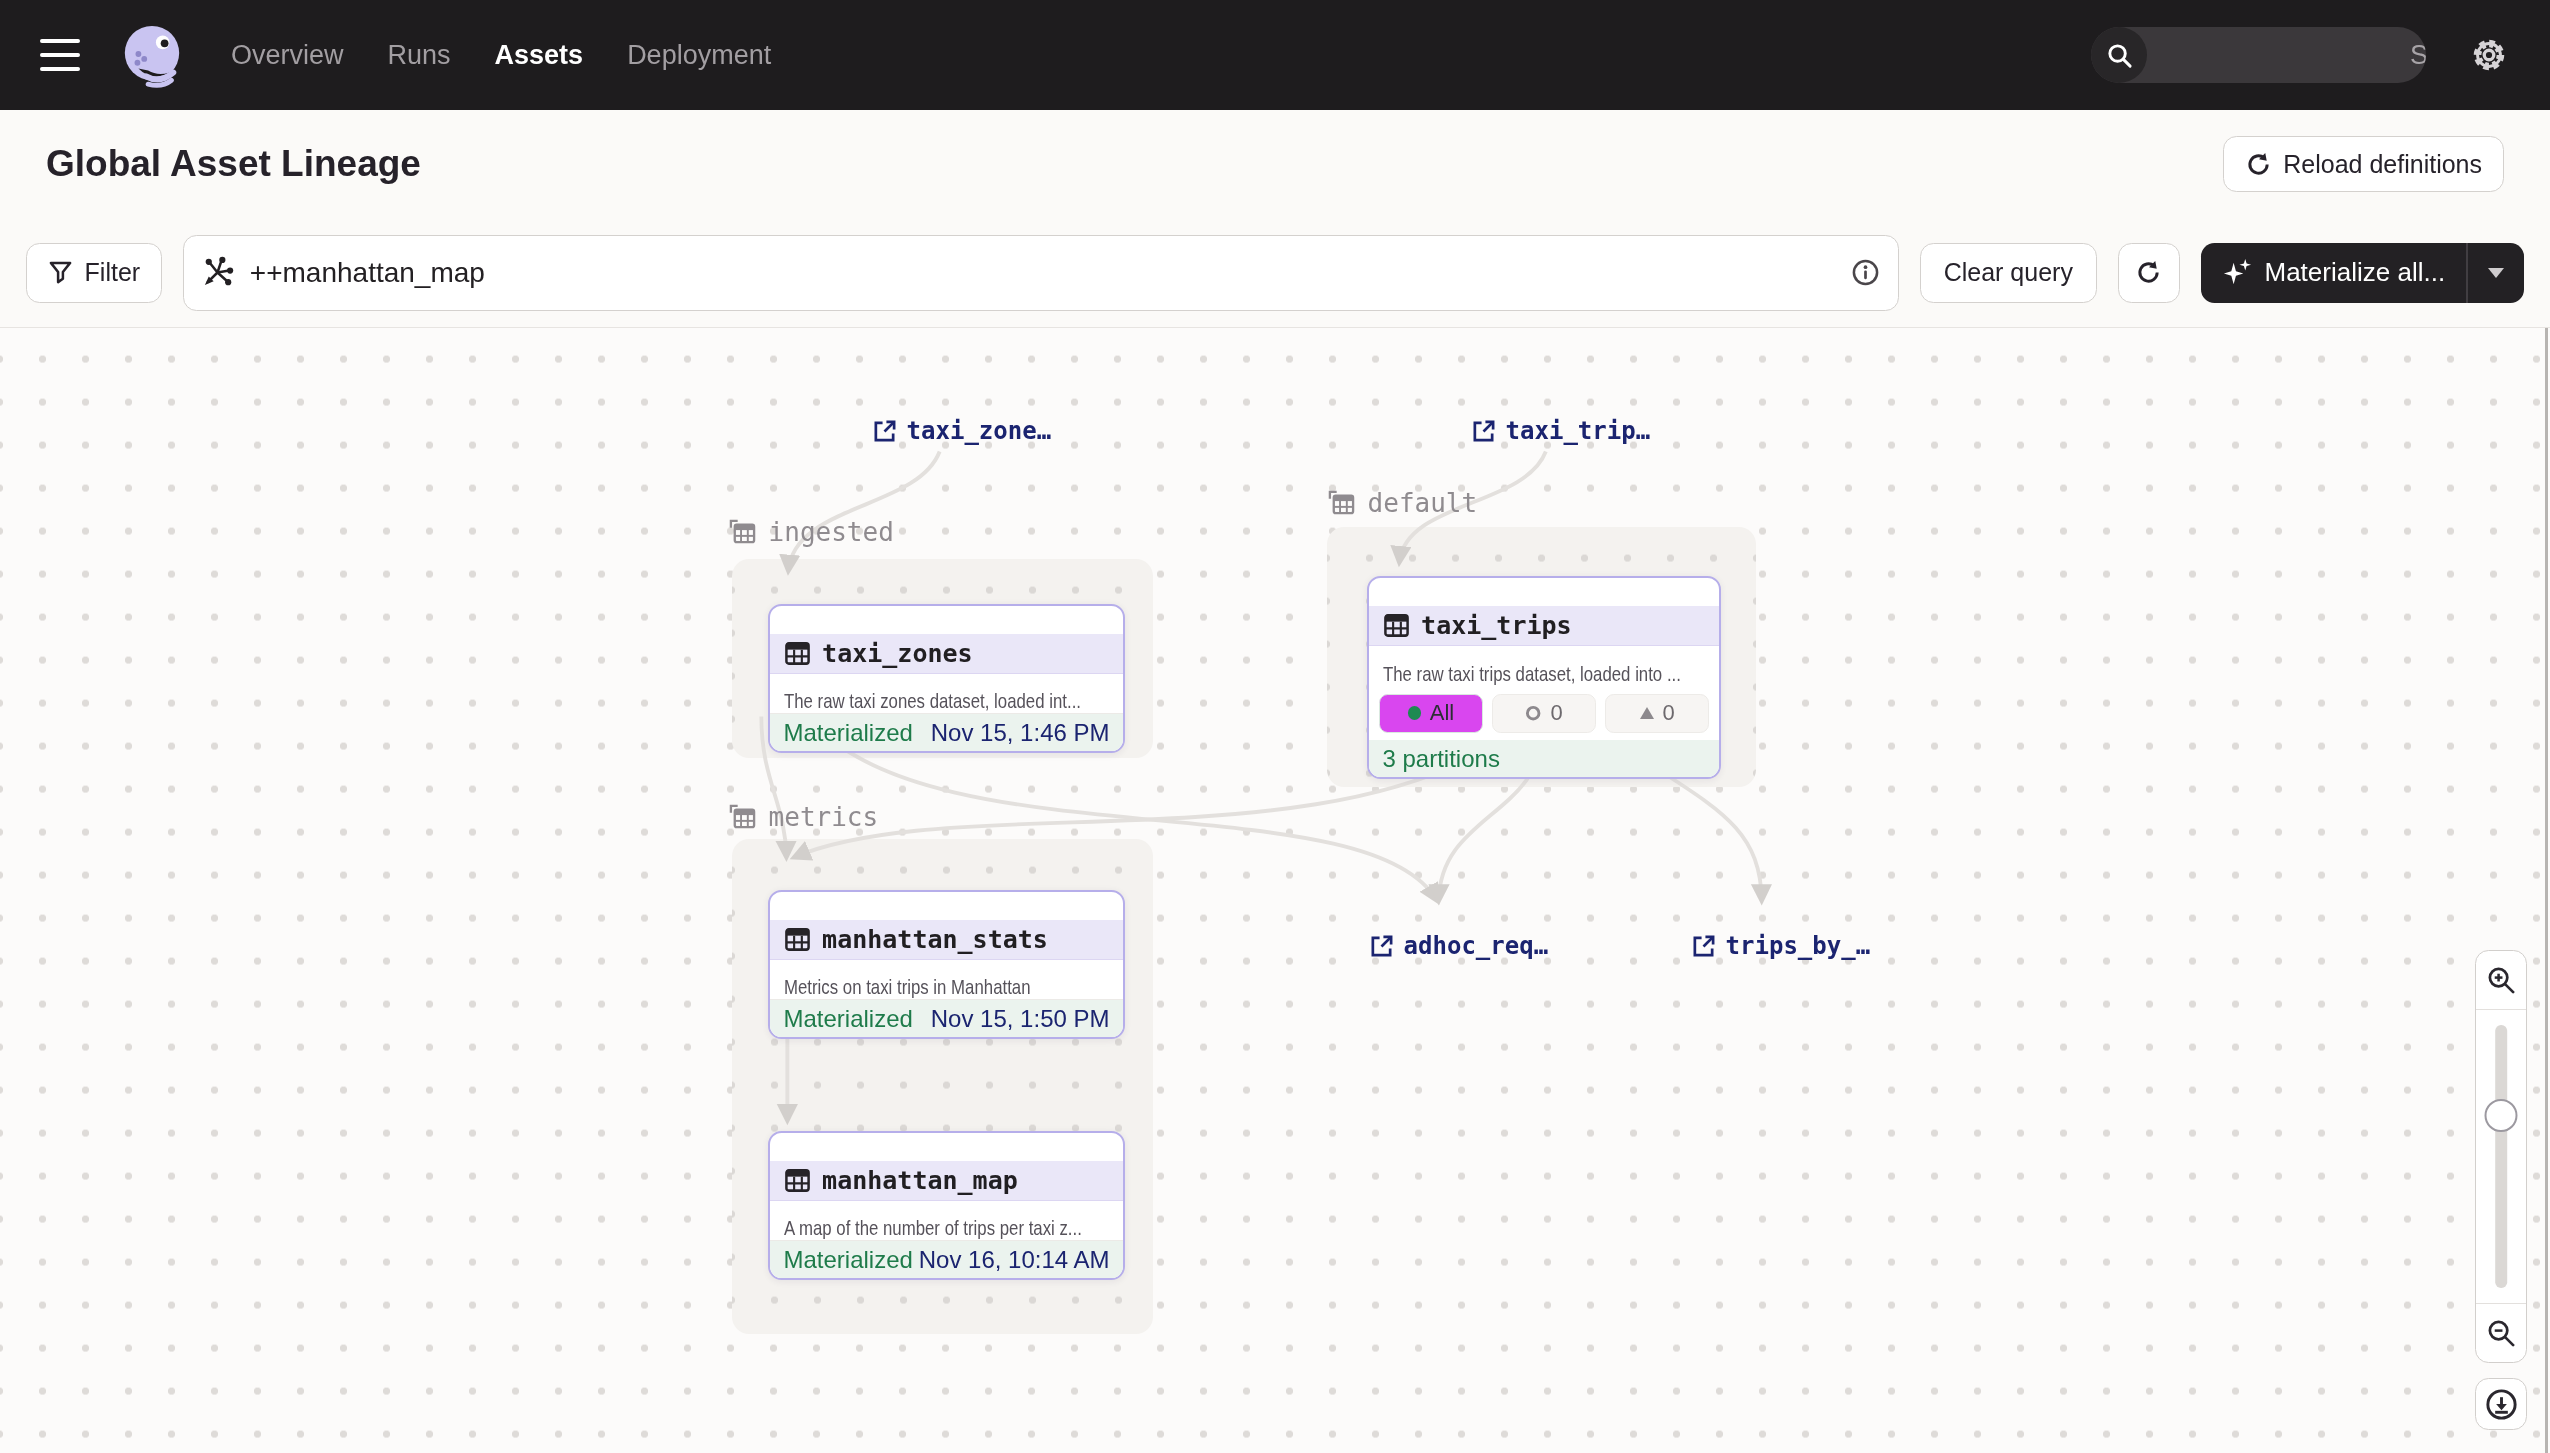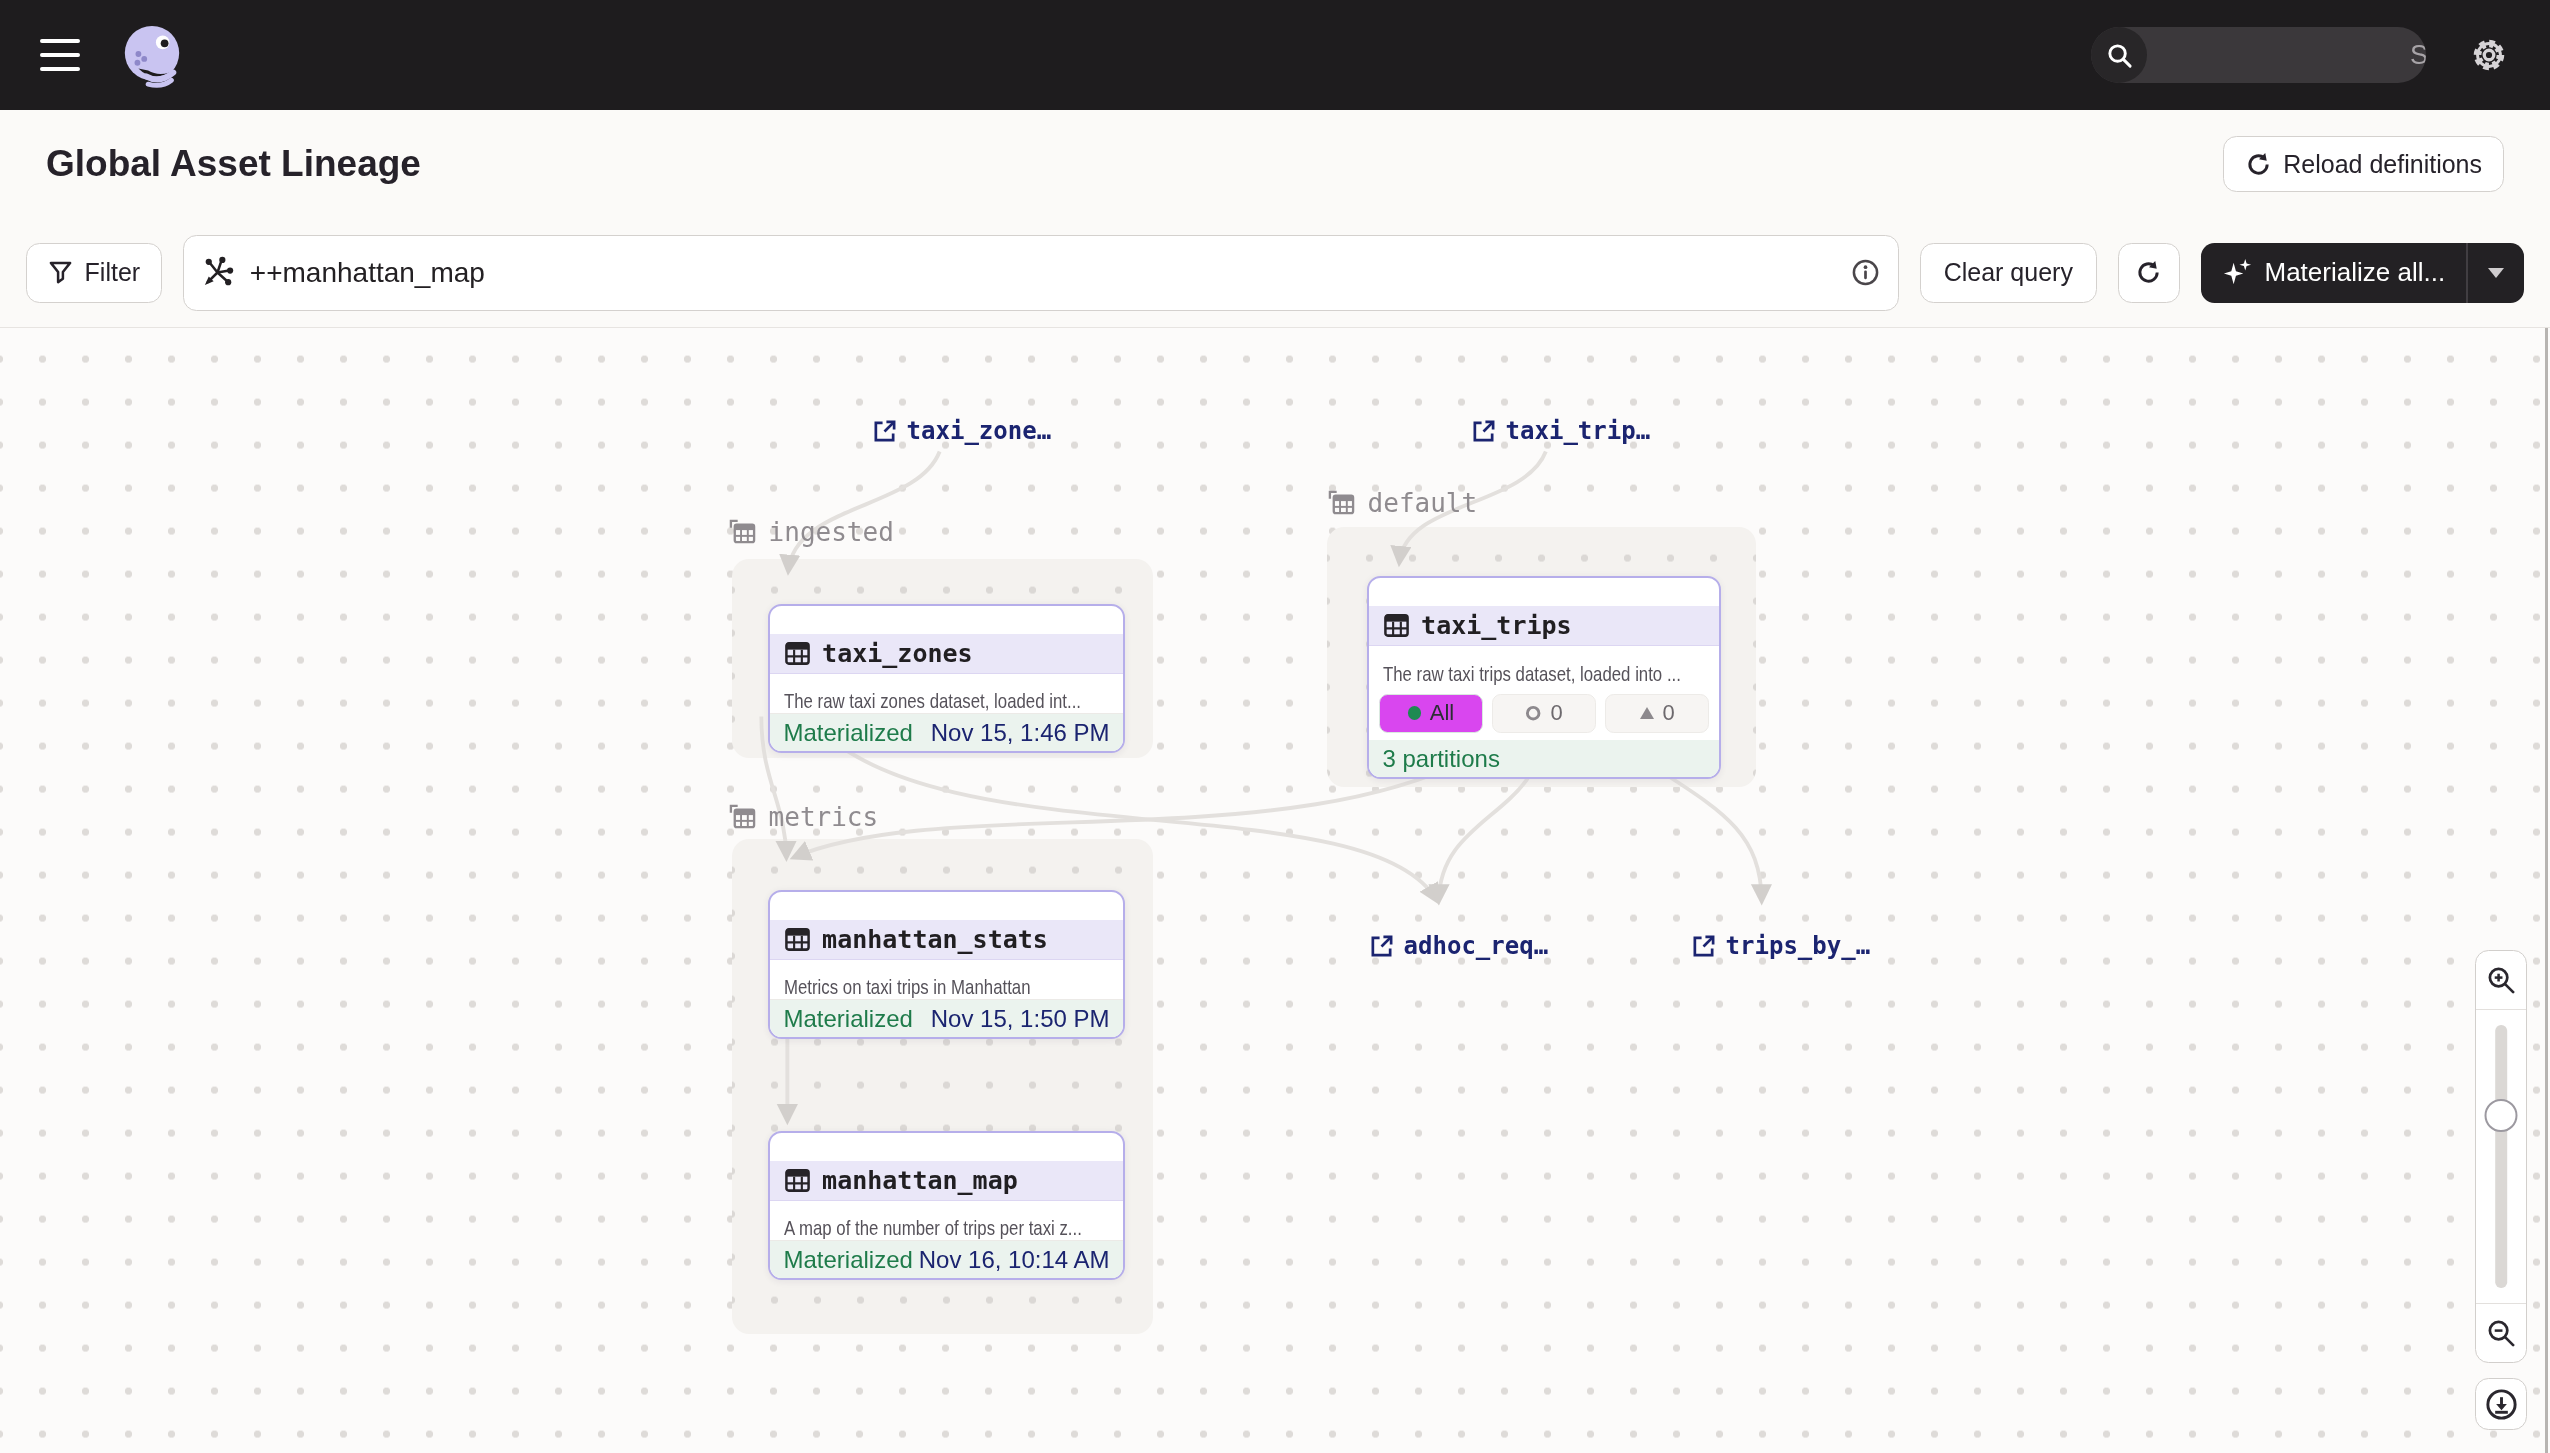--- a/index.html
+++ b/index.html
@@ -93,20 +93,26 @@
     <circle cx="34" cy="32" r="28" fill="#c9c4f1"></circle>
     <path d="M20 48 Q34 62 52 52 Q40 56 30 50 Z" fill="#1e1c1e"></path>
     <path d="M28 56 Q42 64 56 52" stroke="#c9c4f1" stroke-width="6" fill="none" stroke-linecap="round"></path>
     <path d="M30 64 Q44 68 54 60" stroke="#c9c4f1" stroke-width="5" fill="none" stroke-linecap="round"></path>
     <circle cx="45" cy="21" r="7" fill="#ffffff"></circle>
       <circle cx="47" cy="22" r="4" fill="#1e1c1e"></circle>
     <circle cx="20" cy="33" r="3" fill="#8e88c9"></circle>
       <circle cx="26" cy="38" r="3" fill="#8e88c9"></circle>
       <circle cx="19" cy="42" r="3" fill="#8e88c9"></circle>
   </svg>
+  <div class="navlinks">
+    <span class="navlink">Overview</span>
+    <span class="navlink">Runs</span>
+    <span class="navlink active">Assets</span>
+    <span class="navlink">Deployment</span>
+  </div>
   <div class="nav-spacer"></div>
   <div class="searchpill">
     <div class="search-circle">
       <svg width="29" height="29" viewBox="0 0 30 30">
           <circle cx="13" cy="13" r="8" fill="none" stroke="#fff" stroke-width="3"></circle>
           <line x1="19" y1="19" x2="26" y2="26" stroke="#fff" stroke-width="3" stroke-linecap="round"></line>
         </svg>
     </div>
     <input class="search-input" placeholder="Search..." style="">
 

